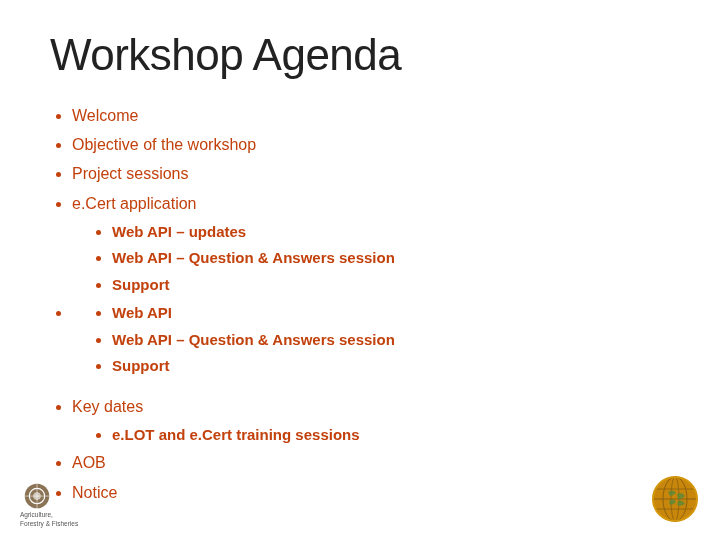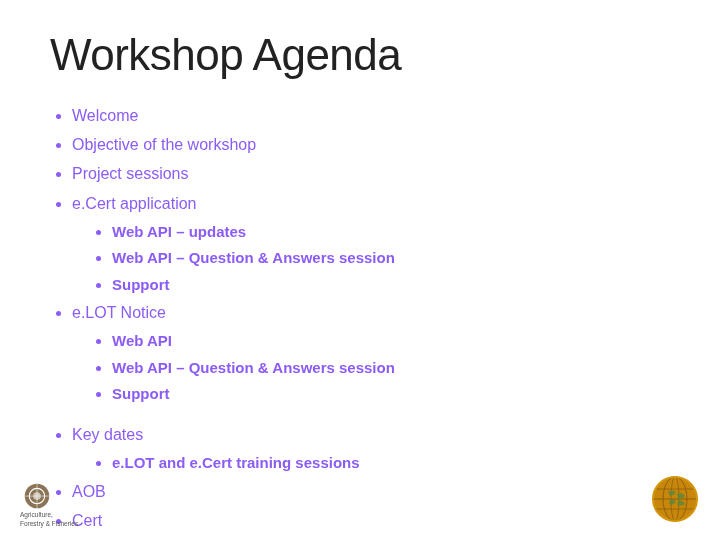--- a/index.html
+++ b/index.html
@@ -24,21 +24,21 @@
     .title {
       font-size: 44px;
       font-weight: 300;
       color: #222222;
       margin-bottom: 22px;
       letter-spacing: -0.5px;
     }
 
     .content {
       font-size: 16px;
-      color: #8b5cf6;
+      color: #c2410c;
       line-height: 1.7;
     }
 
     .level1 {
       list-style: disc;
       margin-left: 22px;
       margin-bottom: 2px;
     }
 
     .level1 > li {
@@ -110,41 +110,40 @@
         <ul class="level2">
           <li>Web API – updates</li>
           <li>Web API – Question &amp; Answers session</li>
           <li>Support</li>
         </ul>
       </li>
     </ul>
 
     <ul class="level1" style="margin-top: 2px;">
       <li>
-        <span>e.LOT Notice</span>
         <ul class="level2">
           <li>Web API</li>
           <li>Web API – Question &amp; Answers session</li>
           <li>Support</li>
         </ul>
       </li>
     </ul>
 
     <ul class="level1" style="margin-top: 14px;">
       <li>
         <span>Key dates</span>
         <ul class="level2">
           <li>e.LOT and e.Cert training sessions</li>
         </ul>
       </li>
     </ul>
 
     <ul class="level1" style="margin-top: 2px;">
       <li>AOB</li>
-      <li>Cert</li>
+      <li>Notice</li>
     </ul>
   </div>
 
   <div class="bottom-logos">
     <div class="logo-left">
       <svg width="34" height="34" viewBox="0 0 34 34">
         <circle cx="17" cy="17" r="16" fill="#8B7355"></circle>
         <circle cx="17" cy="17" r="10" fill="none" stroke="#ffffff" stroke-width="1.5"></circle>
         <circle cx="17" cy="17" r="5" fill="#ffffff" opacity="0.6"></circle>
         <line x1="1" y1="17" x2="33" y2="17" stroke="#ffffff" stroke-width="1" opacity="0.7"></line>

